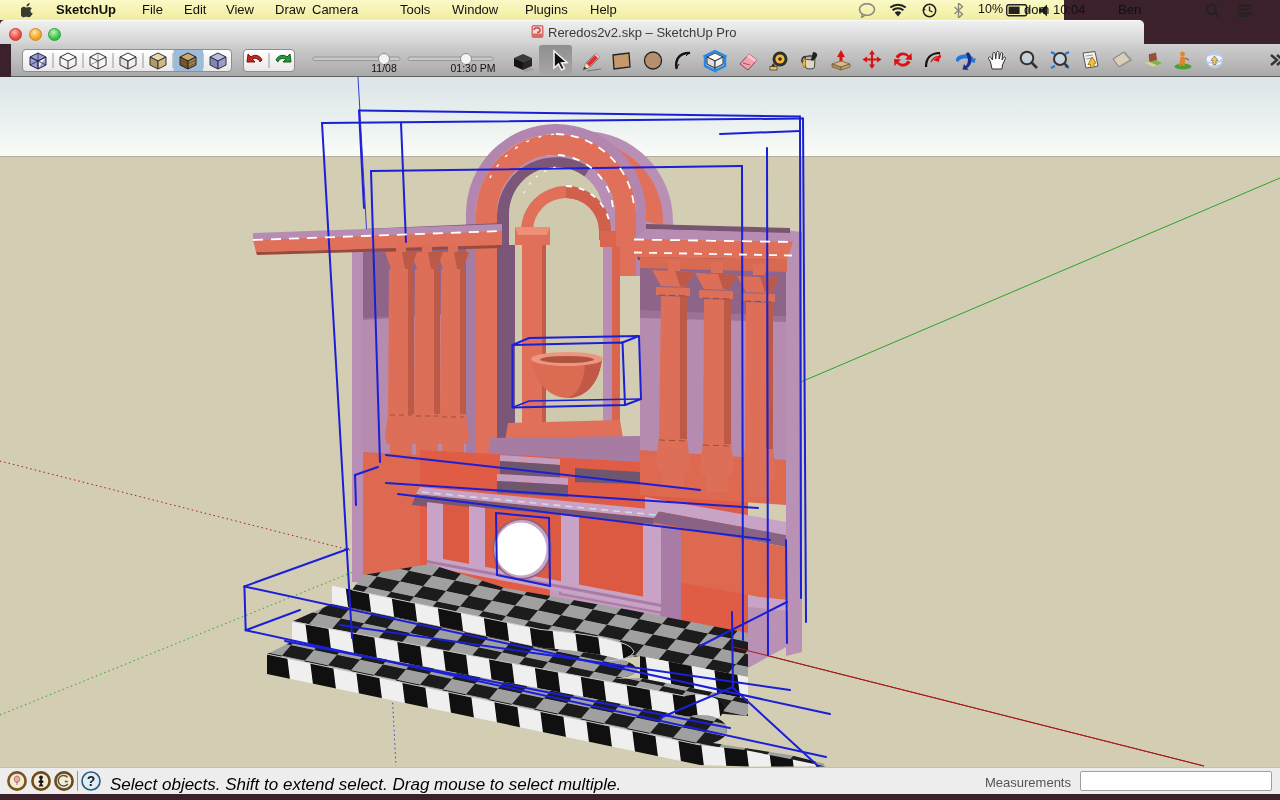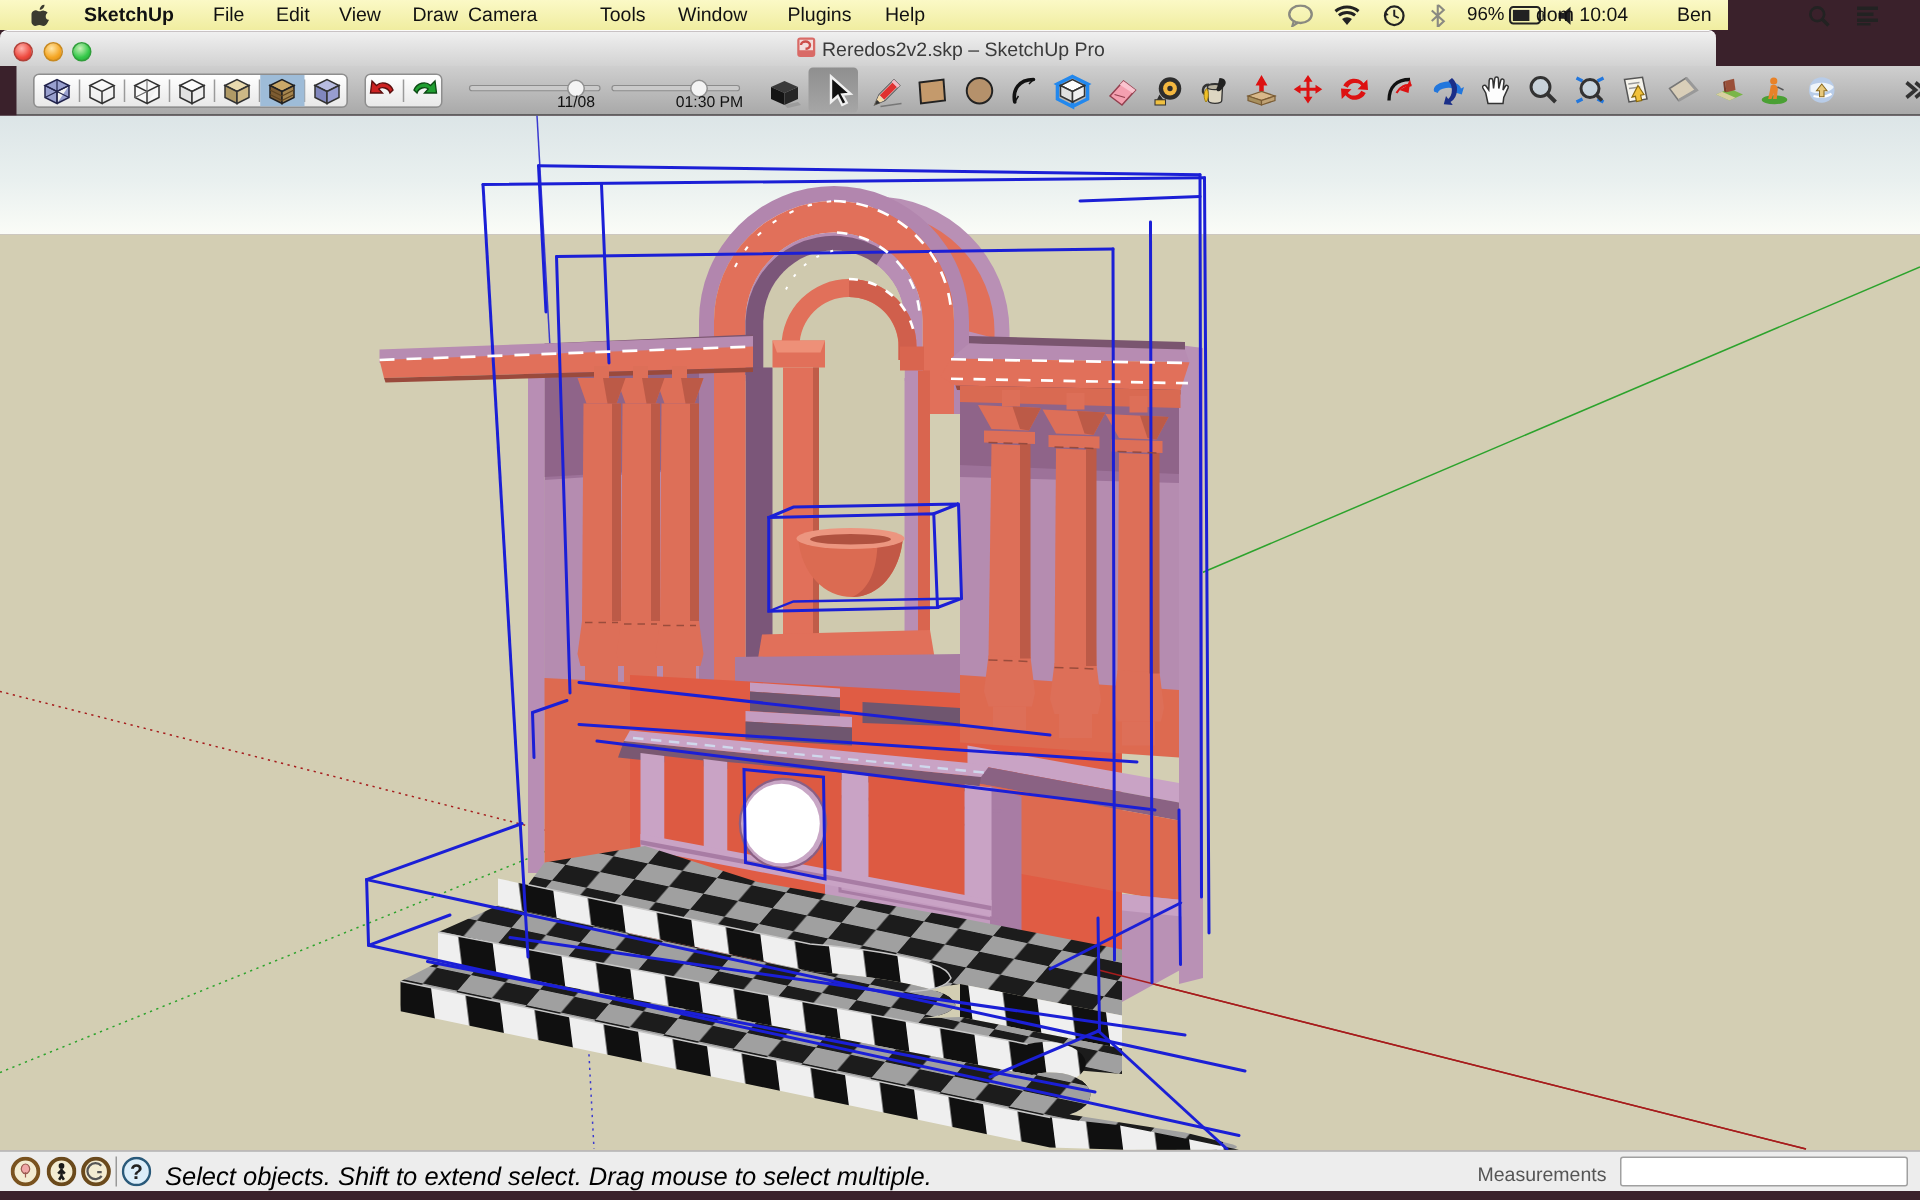--- a/index.html
+++ b/index.html
@@ -1,15 +1,15 @@
 <!DOCTYPE html>
 <html><head><meta charset="utf-8">
 <style>
   html,body{margin:0;padding:0;width:1280px;height:800px;overflow:hidden;background:#3a212b;font-family:"Liberation Sans",sans-serif;}
-  .menubar{position:absolute;left:0;top:0;width:1152px;height:20px;background:linear-gradient(#fbf9c6,#f0eda0);font-size:13px;color:#111;}
+  .menubar{position:absolute;left:0;top:0;width:1064px;height:20px;background:linear-gradient(#fbf9c6,#f0eda0);font-size:13px;color:#111;}
   .menubar .item{position:absolute;top:2px;white-space:nowrap;}
   .titlebar{position:absolute;left:0;top:20px;width:1144px;height:24px;background:linear-gradient(#f0f0f0,#d2d2d2);border-top:1px solid #fbfbfb;border-radius:5px 5px 0 0;box-sizing:border-box;text-align:center;}
   .tl{position:absolute;top:7px;width:11px;height:11px;border-radius:50%;}
   .title{position:absolute;top:4px;left:548px;font-size:13px;color:#3a3a3a;}
   .toolbar{position:absolute;left:0;top:44px;width:1280px;height:33px;background:linear-gradient(#cfcfcf,#a9a9a9);border-bottom:1px solid #606060;box-sizing:border-box;margin-left:11px;}
   .tgroup{position:absolute;top:5px;height:23px;background:linear-gradient(#ffffff,#e8e8e8);border:1px solid #8e8e8e;border-radius:4px;box-sizing:border-box;}
   .viewport{position:absolute;left:0;top:77px;width:1280px;height:690px;}
   .statusbar{position:absolute;left:0;top:767px;width:1280px;height:27px;background:#ededed;border-top:1px solid #c0c0c0;box-sizing:border-box;}
   .sbtext{position:absolute;left:110px;top:7px;font-size:17px;color:#000000;font-style:italic;}
   .meas{position:absolute;left:985px;top:7px;font-size:13px;color:#555;}
@@ -41,21 +41,21 @@
       <path d="M2.3 4.5 a12 12 0 0 1 15.4 0" fill="none" stroke="#222" stroke-width="2"></path>
     </svg>
   <svg class="item" style="left:921px;top:3px" width="17" height="15" viewBox="0 0 17 15">
       <circle cx="8.5" cy="7.5" r="6.2" fill="none" stroke="#222" stroke-width="1.5"></circle>
       <path d="M8.5 3.5 V7.5 L11.5 9" fill="none" stroke="#222" stroke-width="1.3"></path>
       <path d="M2.5 4.5 L1.6 7.8 L4.8 7" fill="#222" stroke="none"></path>
     </svg>
   <svg class="item" style="left:953px;top:3px" width="11" height="15" viewBox="0 0 11 15">
       <path d="M5.5 0 L5.5 15 M5.5 0 L9.5 3.7 L1.5 11 M5.5 15 L9.5 11.2 L1.5 4" fill="none" stroke="#8a8a82" stroke-width="1.4"></path>
     </svg>
-  <span class="item" style="left:978px;font-size:12.5px">96%</span>
+  <span class="item" style="left:978px;font-size:12.5px">10%</span>
   <svg class="item" style="left:1006px;top:4px" width="24" height="13" viewBox="0 0 24 13">
       <rect x="0.7" y="0.7" width="20" height="11" rx="2.2" fill="none" stroke="#222" stroke-width="1.4"></rect>
       <rect x="2.6" y="2.6" width="11" height="7.4" fill="#222"></rect>
       <path d="M22.3 4.2 a3 3 0 0 1 0 4.6 Z" fill="#222"></path>
     </svg>
   <svg class="item" style="left:1038px;top:3px" width="16" height="15" viewBox="0 0 16 15">
       <path d="M1 5.5 H4.5 L9 1.5 V13.5 L4.5 9.5 H1 Z" fill="#222"></path>
     </svg>
   <span class="item" style="left:1024px">dom 10:04</span>
   <span class="item" style="left:1118px;font-weight:normal">Ben</span>

